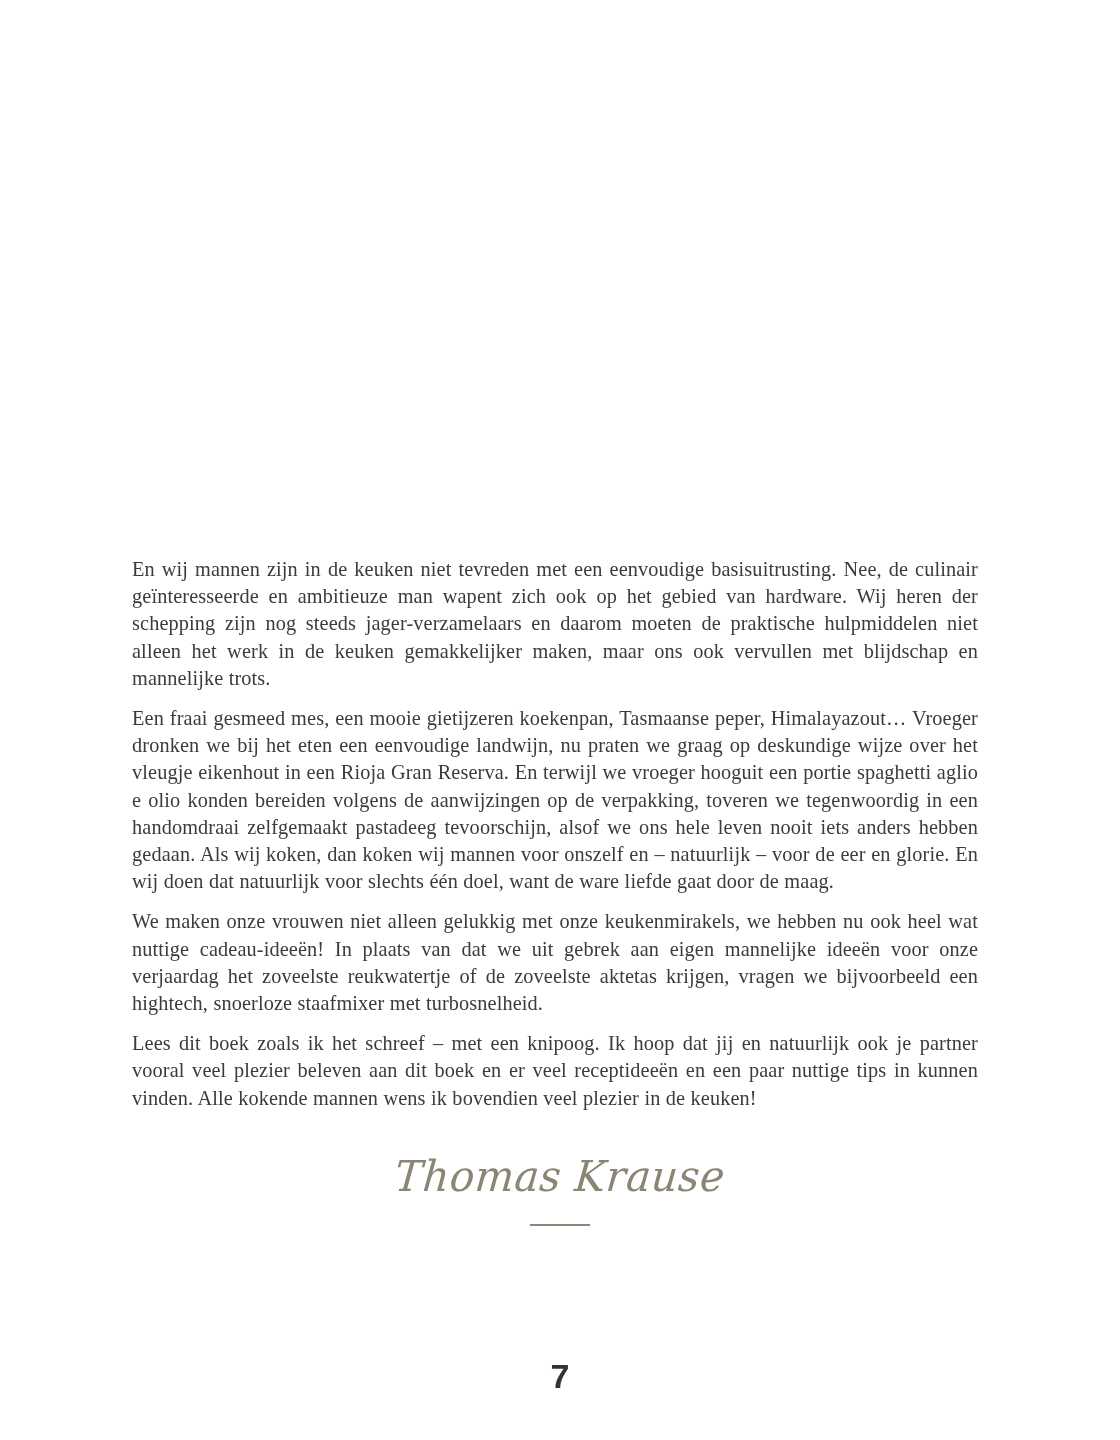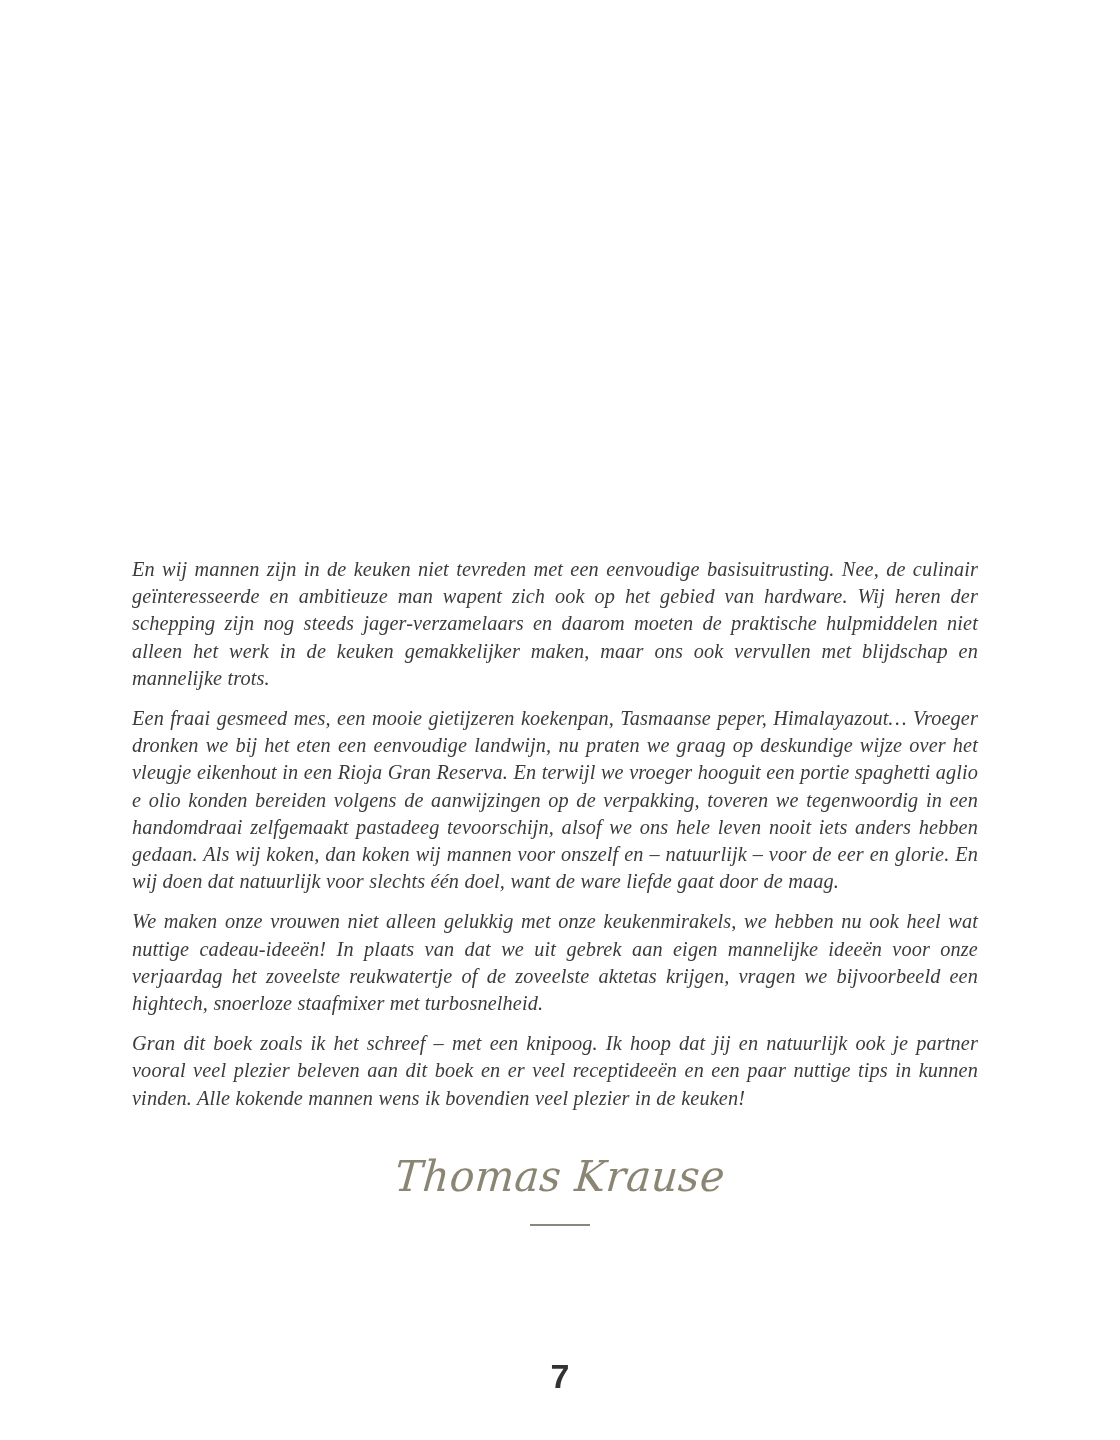--- a/index.html
+++ b/index.html
@@ -44,21 +44,20 @@
     margin: 0 0 13px 0;
     font-family: "Liberation Serif", "DejaVu Serif", serif;
     font-size: 20.3px;
     line-height: 27.2px;
     color: #3b3b3d;
     text-align: justify;
     text-justify: inter-word;
     letter-spacing: 0.12px;
     word-spacing: 0.2px;
     hyphens: manual;
-    font-style: italic;
   }
   .body-paragraph:last-child {
     margin-bottom: 0;
   }
 
   
   .signature-block {
     position: absolute;
     left: 0;
     top: 1152px;
@@ -107,21 +106,21 @@
 <body>
 
 <div class="page">
 
   <div class="page-top-whitespace"></div>
 
   <div class="text-column">
     <p class="body-paragraph">En wij mannen zijn in de keuken niet tevreden met een eenvoudige basisuitrusting. Nee, de culinair geïnteresseerde en ambitieuze man wapent zich ook op het gebied van hardware. Wij heren der schepping zijn nog steeds jager-verzamelaars en daarom moeten de praktische hulpmiddelen niet alleen het werk in de keuken gemakkelijker maken, maar ons ook vervullen met blijdschap en mannelijke trots.</p>
     <p class="body-paragraph">Een fraai gesmeed mes, een mooie gietijzeren koekenpan, Tasmaanse peper, Himalayazout… Vroeger dronken we bij het eten een eenvoudige landwijn, nu praten we graag op deskundige wijze over het vleugje eikenhout in een Rioja Gran Reserva. En terwijl we vroeger hooguit een portie spaghetti aglio e olio konden bereiden volgens de aanwijzingen op de verpakking, toveren we tegenwoordig in een handomdraai zelfgemaakt pastadeeg tevoorschijn, alsof we ons hele leven nooit iets anders hebben gedaan. Als wij koken, dan koken wij mannen voor onszelf en – natuurlijk – voor de eer en glorie. En wij doen dat natuurlijk voor slechts één doel, want de ware liefde gaat door de maag.</p>
     <p class="body-paragraph">We maken onze vrouwen niet alleen gelukkig met onze keukenmirakels, we hebben nu ook heel wat nuttige cadeau-ideeën! In plaats van dat we uit gebrek aan eigen mannelijke ideeën voor onze verjaardag het zoveelste reukwatertje of de zoveelste aktetas krijgen, vragen we bijvoorbeeld een hightech, snoerloze staafmixer met turbosnelheid.</p>
-    <p class="body-paragraph">Gran dit boek zoals ik het schreef – met een knipoog. Ik hoop dat jij en natuurlijk ook je partner vooral veel plezier beleven aan dit boek en er veel receptideeën en een paar nuttige tips in kunnen vinden. Alle kokende mannen wens ik bovendien veel plezier in de keuken!</p>
+    <p class="body-paragraph">Lees dit boek zoals ik het schreef – met een knipoog. Ik hoop dat jij en natuurlijk ook je partner vooral veel plezier beleven aan dit boek en er veel receptideeën en een paar nuttige tips in kunnen vinden. Alle kokende mannen wens ik bovendien veel plezier in de keuken!</p>
   </div>
 
   <div class="signature-block">
     <span class="signature-name">Thomas Krause</span>
     <hr class="signature-rule">
   </div>
 
   <div class="page-footer">
     <span class="page-number">7</span>
   </div>

